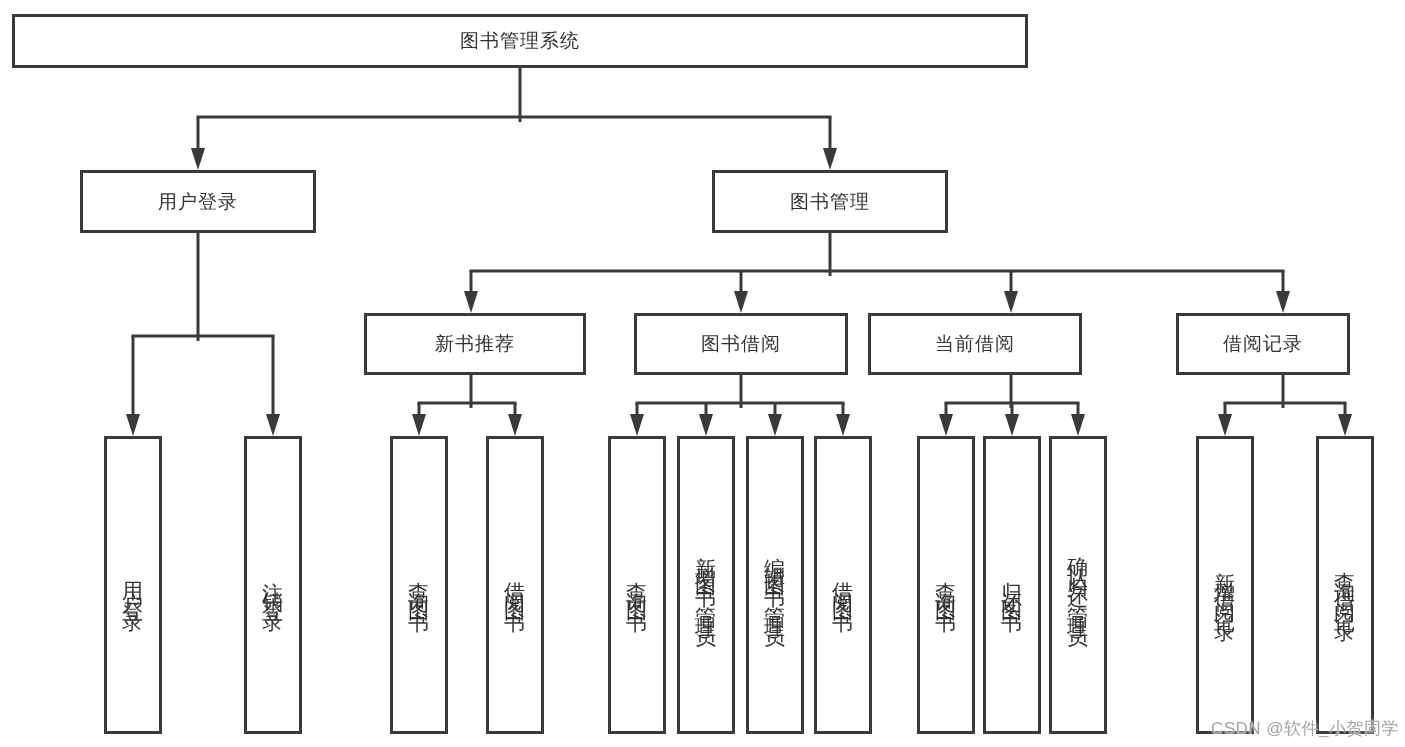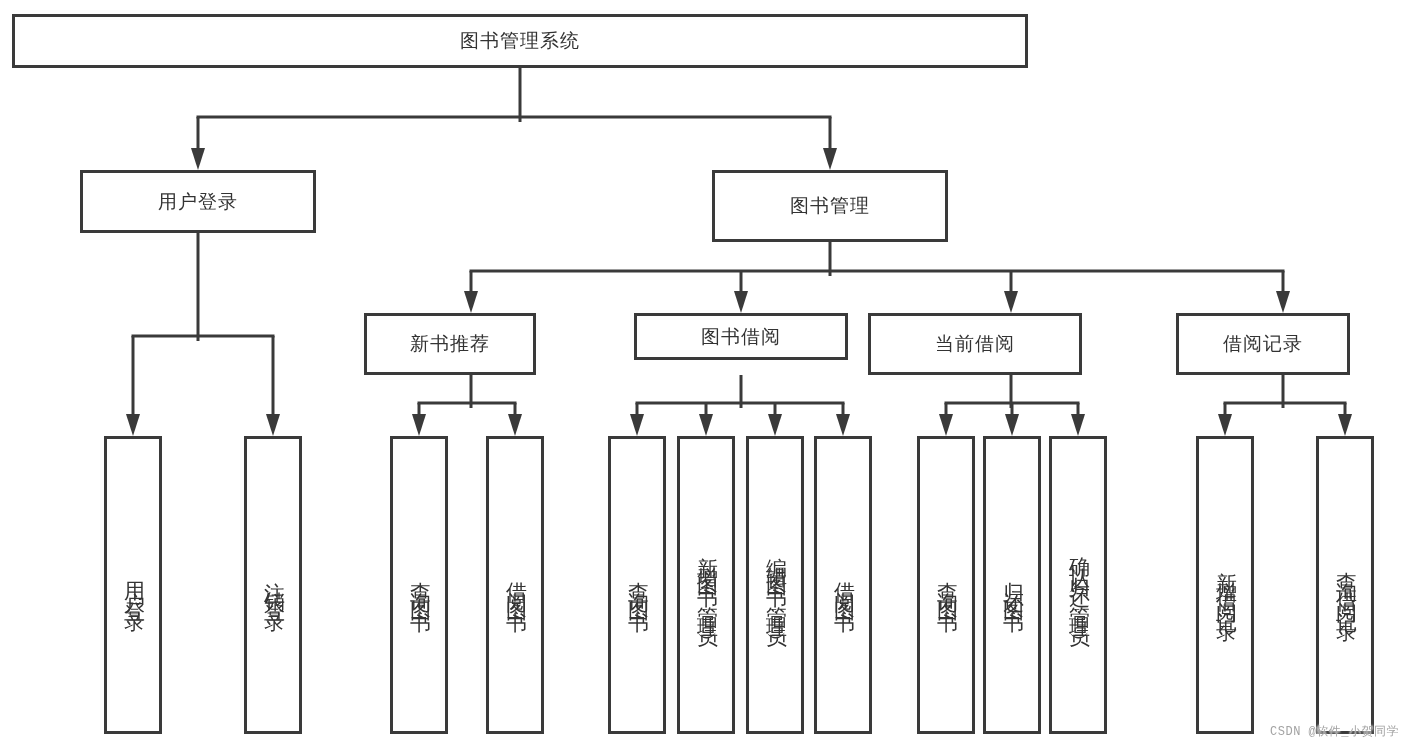--- a/index.html
+++ b/index.html
@@ -7,41 +7,41 @@
     --line:#3a3a3a;
     --text:#333333;
     --watermark:#a3a3a3;
     --bg:#ffffff;
   }
   html,body{margin:0;padding:0;background:var(--bg);}
   .canvas{
     position:relative;
     width:1405px;height:747px;
     background:var(--bg);
-    font-family:Liberation Mono, monospace;
+    font-family:Liberation Sans, sans-serif;
     overflow:hidden;
   }
   .connectors{position:absolute;left:0;top:0;z-index:1;}
   .connectors line{stroke:var(--line);stroke-width:3;}
   .connectors polygon{fill:var(--line);stroke:none;}
   .node{
     position:absolute;box-sizing:border-box;z-index:2;
     border:3px solid var(--line);background:var(--bg);
     display:flex;align-items:center;justify-content:center;
     color:var(--text);font-size:19px;letter-spacing:1px;
   }
   .node .lbl{white-space:nowrap;}
   .node.v .lbl{
     writing-mode:vertical-rl;
     font-size:21px;letter-spacing:10px;line-height:1;
     white-space:normal;
   }
   .watermark{
     position:absolute;right:6px;bottom:7px;z-index:5;
-    color:var(--watermark);font-size:12px;letter-spacing:0.5px;
+    color:var(--watermark);font-size:17px;letter-spacing:0.5px;
     text-shadow:0 1px 2px rgba(255,255,255,.85),0 -1px 2px rgba(255,255,255,.85);
   }
 </style>
 </head>
 <body>
 
 <div class="canvas">
 
   <svg class="connectors" width="1405" height="747" viewBox="0 0 1405 747">
 
@@ -119,28 +119,28 @@
     </g>
   </svg>
 
   <div class="node" style="left:12px;top:14px;width:1016px;height:54px">
     <span class="lbl">图书管理系统</span>
   </div>
 
   <div class="node" style="left:80px;top:170px;width:236px;height:63px">
     <span class="lbl">用户登录</span>
   </div>
-  <div class="node" style="left:712px;top:170px;width:236px;height:72px">
+  <div class="node" style="left:712px;top:170px;width:236px;height:63px">
     <span class="lbl">图书管理</span>
   </div>
 
-  <div class="node" style="left:364px;top:313px;width:172px;height:62px">
+  <div class="node" style="left:364px;top:313px;width:222px;height:62px">
     <span class="lbl">新书推荐</span>
   </div>
-  <div class="node" style="left:634px;top:313px;width:214px;height:47px">
+  <div class="node" style="left:634px;top:313px;width:214px;height:62px">
     <span class="lbl">图书借阅</span>
   </div>
   <div class="node" style="left:868px;top:313px;width:214px;height:62px">
     <span class="lbl">当前借阅</span>
   </div>
   <div class="node" style="left:1176px;top:313px;width:174px;height:62px">
     <span class="lbl">借阅记录</span>
   </div>
 
   <div class="node v" style="left:104px;top:436px;width:58px;height:298px">

